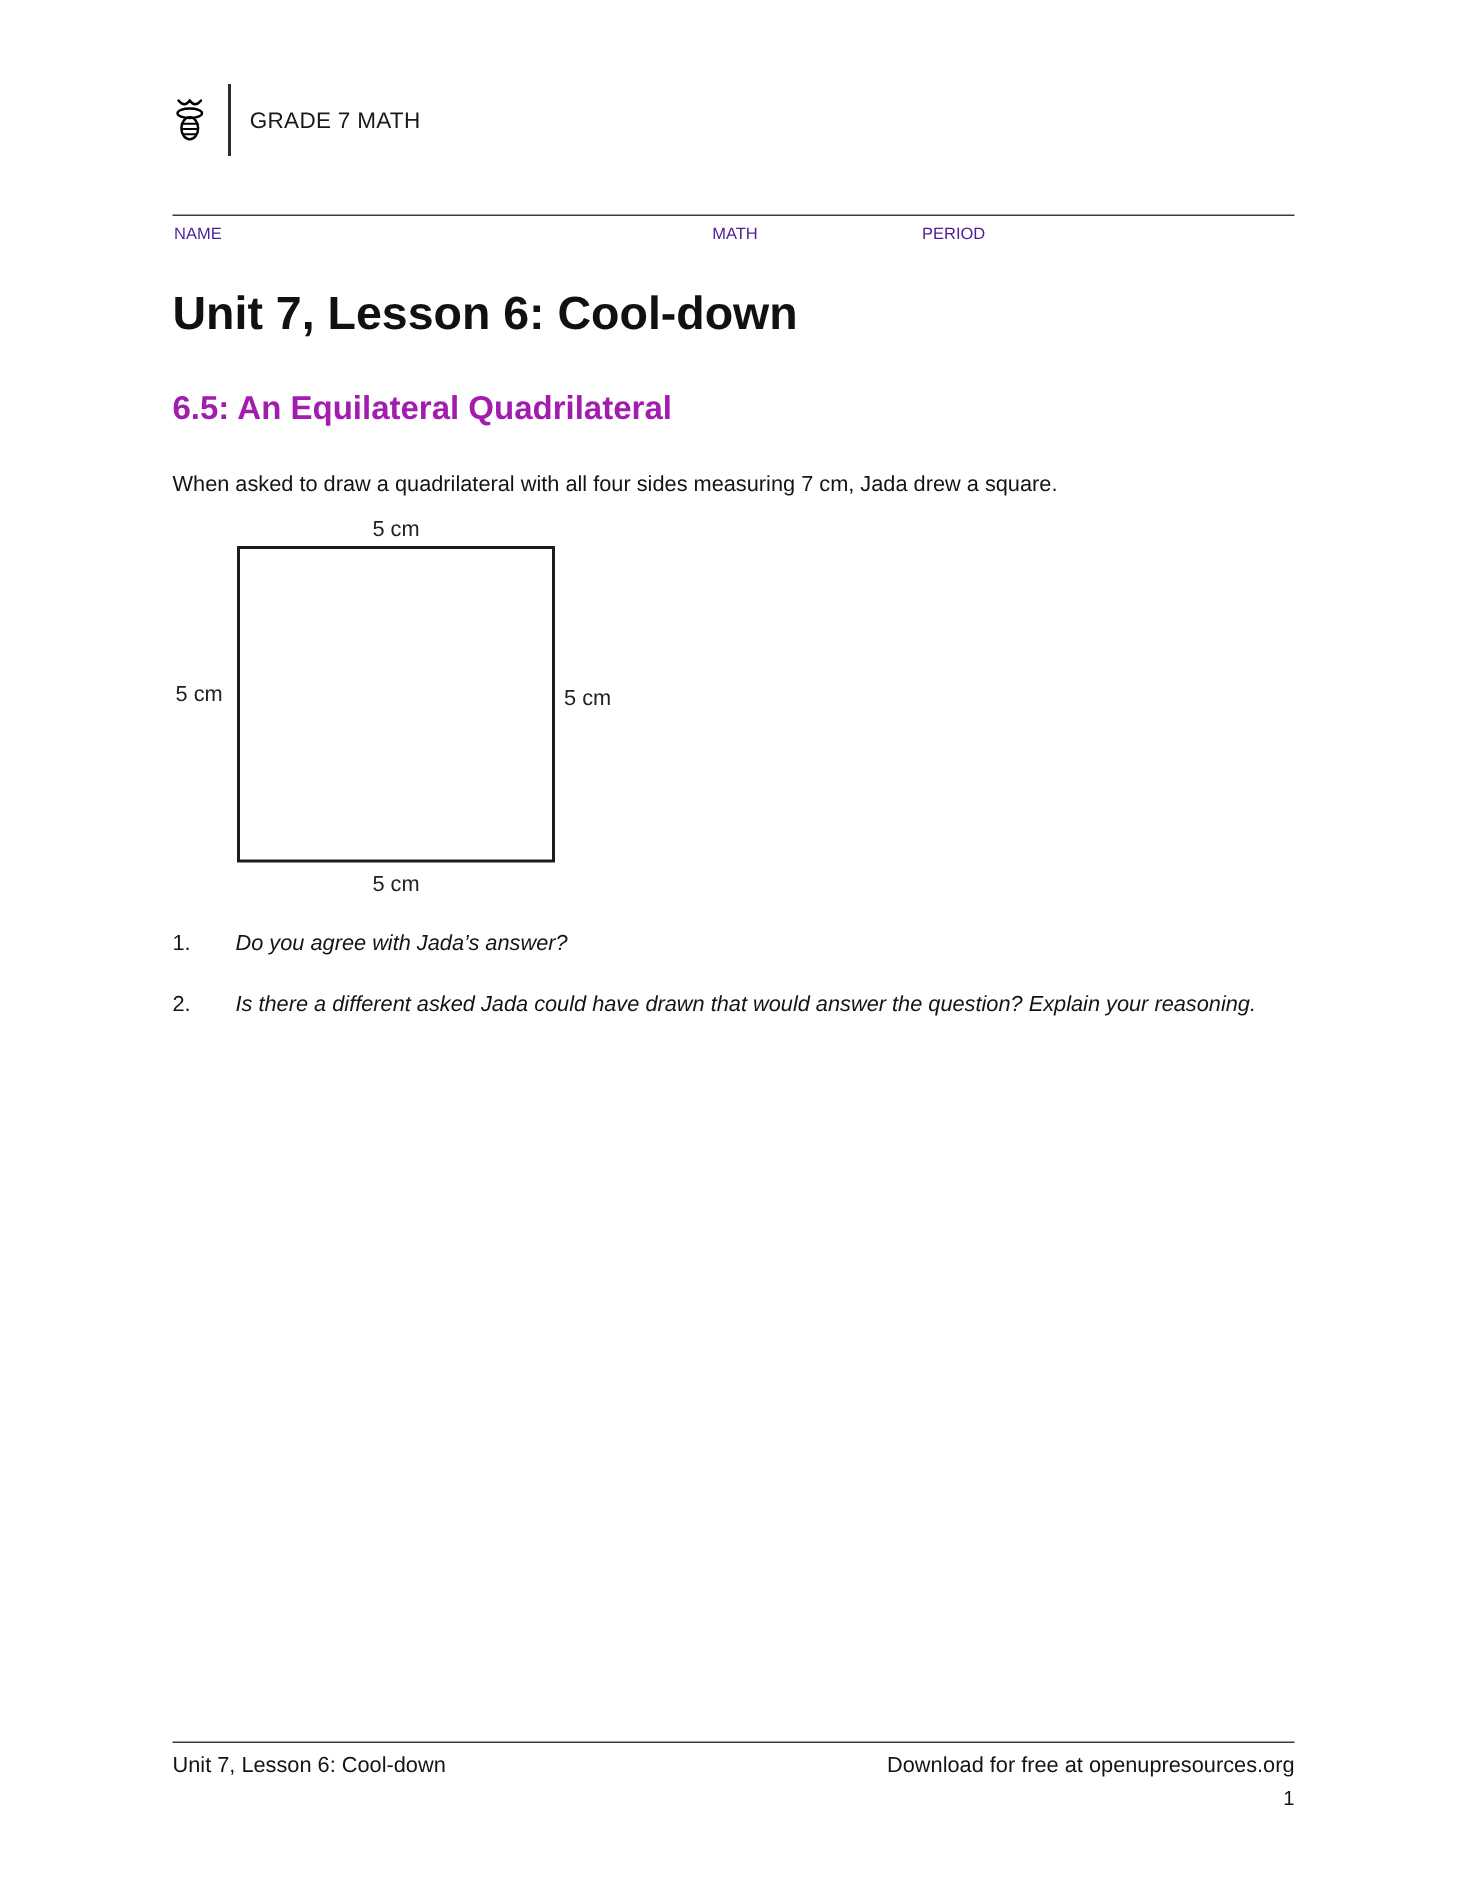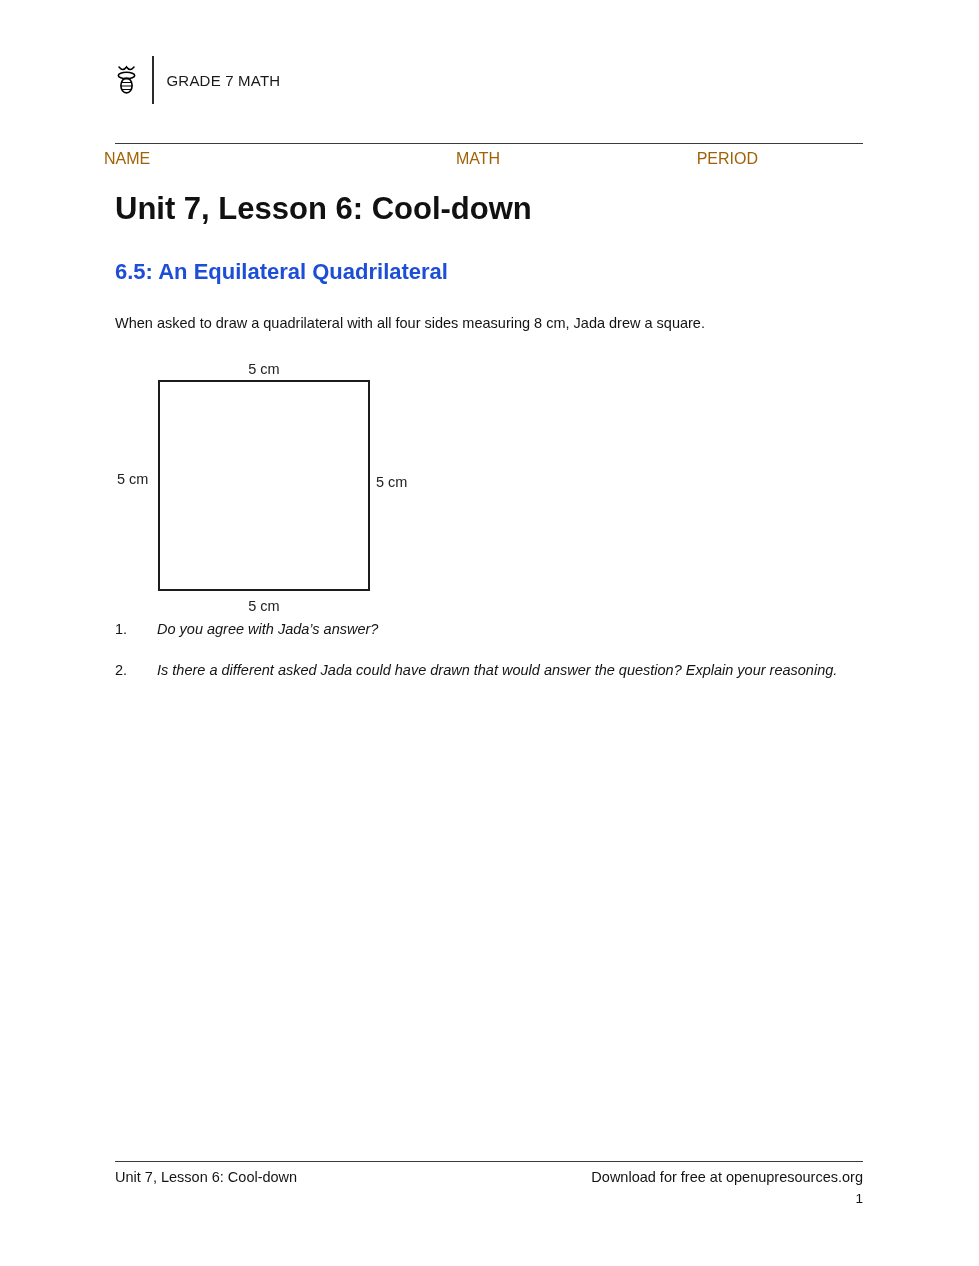--- a/index.html
+++ b/index.html
@@ -40,67 +40,66 @@
   .fields-rule {
     position: absolute;
     top: 143px;
     left: 115px;
     width: 748px;
     border-top: 1px solid #3a3a3a;
   }
   .fields-row {
     position: absolute;
     top: 150px;
-    left: 104px;
+    left: 116px;
     width: 748px;
     display: grid;
     grid-template-columns: 1fr 1fr 1fr;
-    font-size: 16px;
-    color: #a16207;
+    font-size: 11px;
+    color: #4c1d95;
   }
   .fields-row .mid { text-align: center; }
-  .fields-row .end { text-align: center; }
+  .fields-row .end { text-align: left; }
 
   
   .doc-title {
     position: absolute;
     top: 191px;
     left: 115px;
     width: 748px;
     font-size: 31px;
     font-weight: bold;
     color: #111;
   }
   .section-title {
     position: absolute;
     top: 259px;
     left: 115px;
     width: 748px;
     font-size: 22px;
     font-weight: bold;
-    color: #1d4ed8;
+    color: #a21caf;
   }
   .intro-text {
     position: absolute;
     top: 312px;
     left: 115px;
     width: 748px;
     font-size: 14.5px;
     line-height: 23px;
     color: #141414;
   }
 
   
   .figure {
     position: absolute;
     top: 345px;
     left: 115px;
     width: 440px;
     height: 258px;
-    margin-top: 16px;
   }
   .figure .square {
     position: absolute;
     left: 43px;
     top: 19px;
     width: 212px;
     height: 211px;
     border: 2.5px solid #1c1c1c;
     background: #ffffff;
   }
@@ -183,21 +182,21 @@
   <div class="fields-rule"></div>
   <div class="fields-row">
     <span>NAME</span>
     <span class="mid">MATH</span>
     <span class="end">PERIOD</span>
   </div>
 
   <h1 class="doc-title">Unit 7, Lesson 6: Cool-down</h1>
   <h2 class="section-title">6.5: An Equilateral Quadrilateral</h2>
 
-  <p class="intro-text">When asked to draw a quadrilateral with all four sides measuring 8 cm, Jada drew a square.</p>
+  <p class="intro-text">When asked to draw a quadrilateral with all four sides measuring 7 cm, Jada drew a square.</p>
 
   <div class="figure">
     <span class="lbl lbl-top">5 cm</span>
     <span class="lbl lbl-left">5 cm</span>
     <div class="square"></div>
     <span class="lbl lbl-right">5 cm</span>
     <span class="lbl lbl-bottom">5 cm</span>
   </div>
 
   <div class="questions">

